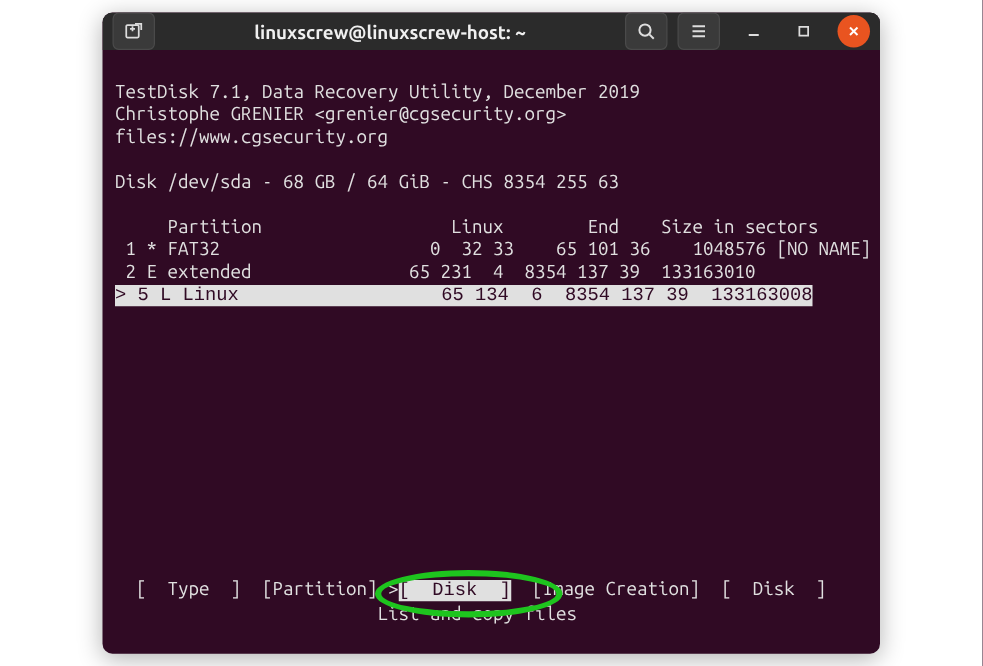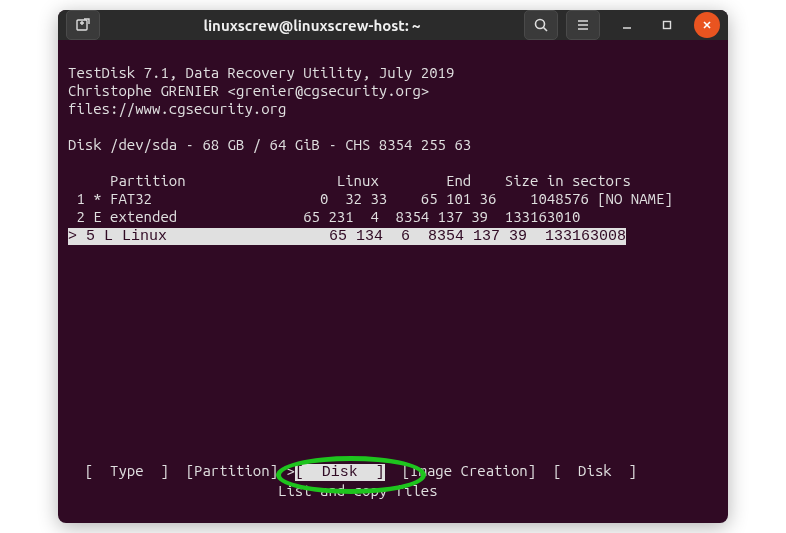--- a/index.html
+++ b/index.html
@@ -6,21 +6,21 @@
     body {
       background: #fff;
       font-family: 'Ubuntu Mono', 'DejaVu Sans Mono', monospace;
       display: flex;
       align-items: center;
       justify-content: center;
       width: 786px;
       height: 533px;
     }
     .window {
-      width: 670px;
+      width: 622px;
       height: 513px;
       background: #300a24;
       border-radius: 8px;
       box-shadow: 0 4px 20px rgba(0,0,0,0.3);
       display: flex;
       flex-direction: column;
       overflow: hidden;
       justify-content: space-between;
     }
     .titlebar {
@@ -125,21 +125,21 @@
     </div>
     <div class="win-ctrl close">
       <svg viewBox="0 0 12 12">
         <line x1="3" y1="3" x2="9" y2="9" stroke="#fff" stroke-width="1.6"></line>
         <line x1="9" y1="3" x2="3" y2="9" stroke="#fff" stroke-width="1.6"></line>
       </svg>
     </div>
   </div>
 
   <div class="terminal">
-<span>TestDisk 7.1, Data Recovery Utility, July 2019</span>
+<span>TestDisk 7.1, Data Recovery Utility, December 2019</span>
 <span>Christophe GRENIER &lt;grenier@cgsecurity.org&gt;</span>
 <span>files://www.cgsecurity.org</span>
 
 <span>Disk /dev/sda - 68 GB / 64 GiB - CHS 8354 255 63</span>
 
 <span>     Partition                  Linux        End    Size in sectors</span>
 <span> 1 * FAT32                    0  32 33    65 101 36    1048576 [NO NAME]</span>
 <span> 2 E extended               65 231  4  8354 137 39  133163010</span>
 <span class="hl">&gt; 5 L Linux                  65 134  6  8354 137 39  133163008</span>
 

